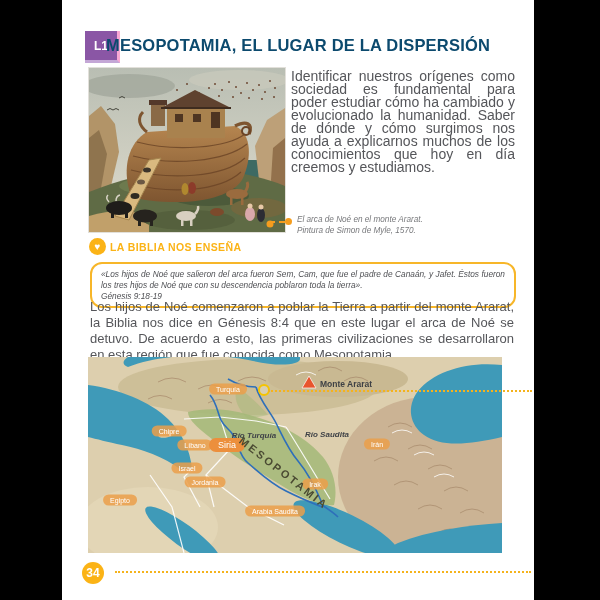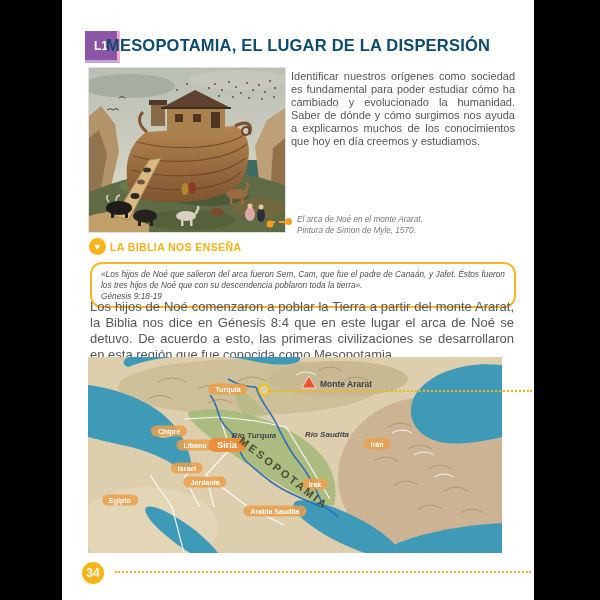--- a/index.html
+++ b/index.html
@@ -21,21 +21,21 @@
     color:#0c4a6e;font-weight:bold;font-size:16.5px;letter-spacing:.2px;
   }
   
   .painting{
     position:absolute;left:26px;top:67px;width:196px;height:164px;border:1px solid #e2e0da;background:#cfcec4;
   }
   .painting svg{display:block;}
   
   .intro-col{
     position:absolute;left:229px;top:70px;width:224px;color:#55565a;
-    font-size:11px;line-height:13px;text-align:justify;
+    font-size:14px;line-height:13px;text-align:justify;
   }
   .intro-col p{margin:0 0 13px 0;}
   
   .caption-anchor-dash{
     position:absolute;left:207px;top:221px;width:16px;border-top:2px dashed #f59d1e;
   }
   .caption-bullet{
     position:absolute;left:223px;top:218px;width:7px;height:7px;border-radius:50%;background:#f59d1e;
   }
   .painting-caption{
@@ -61,21 +61,21 @@
     position:absolute;left:28px;top:299px;width:424px;color:#55565a;
     font-size:13px;line-height:16px;text-align:justify;
   }
   
   .map{
     position:absolute;left:26px;top:357px;width:414px;height:196px;overflow:hidden;background:#ddcfae;
   }
   .map svg{position:absolute;left:0;top:0;}
   .map-label{
     position:absolute;transform:translate(-50%,-50%);white-space:nowrap;
-    background:rgba(235,159,74,.85);color:#fff;font-weight:bold;font-size:7px;
+    background:rgba(235,159,74,.85);color:#fff;font-weight:normal;font-size:7px;
     padding:2px 7px;border-radius:9px;
   }
   .map-label.large-pill{background:#ec8f3c;font-size:9px;padding:2px 9px;border-radius:10px;}
   .map-label.river{background:none;color:#3f4247;font-size:8px;font-style:italic;padding:0;border-radius:0;}
   .map-label.place{background:none;color:#3e4145;font-size:8.5px;padding:0;border-radius:0;}
   .map-label.region{
     background:none;color:#4a4a32;font-size:11px;letter-spacing:2.5px;padding:0;border-radius:0;
     transform:translate(-50%,-50%) rotate(38deg);
   }
   .ararat-ring{

